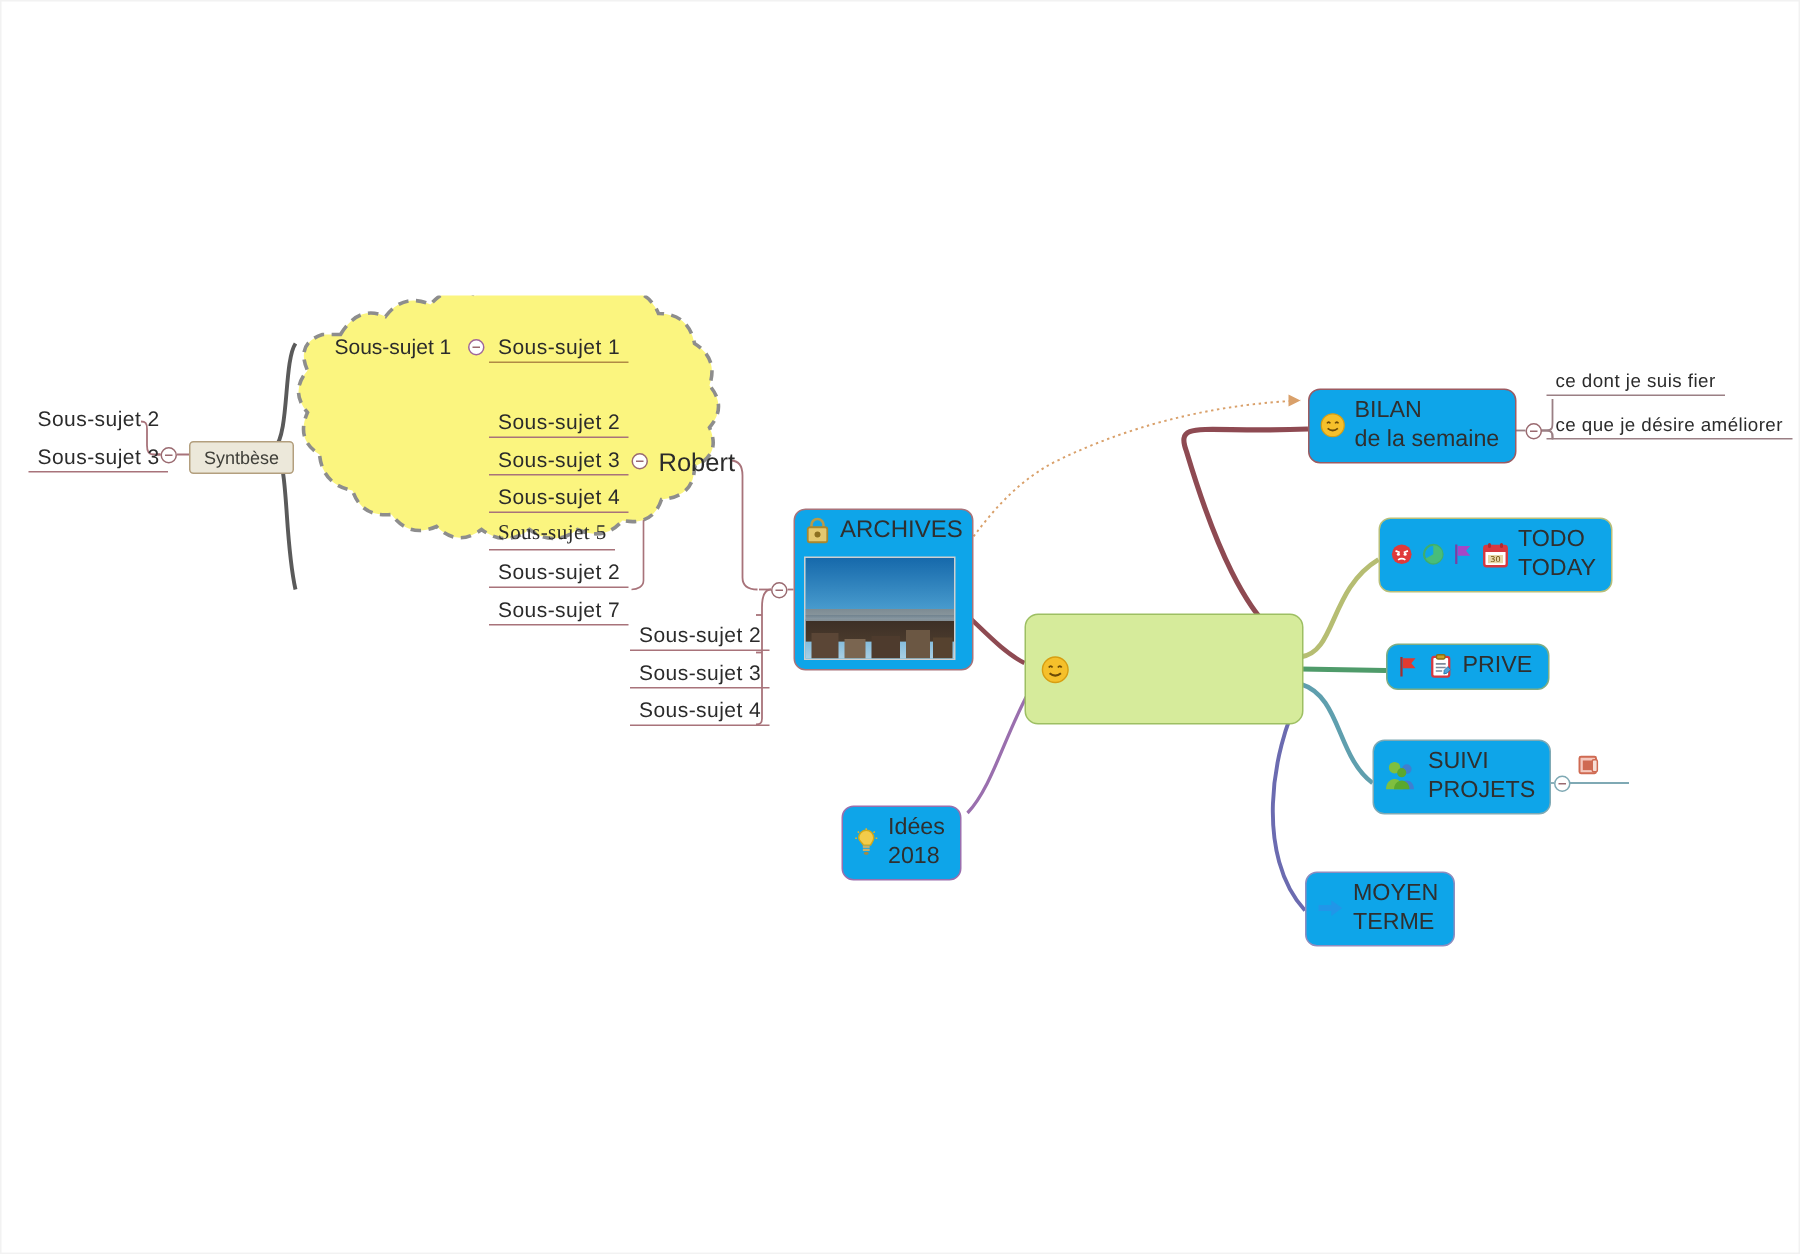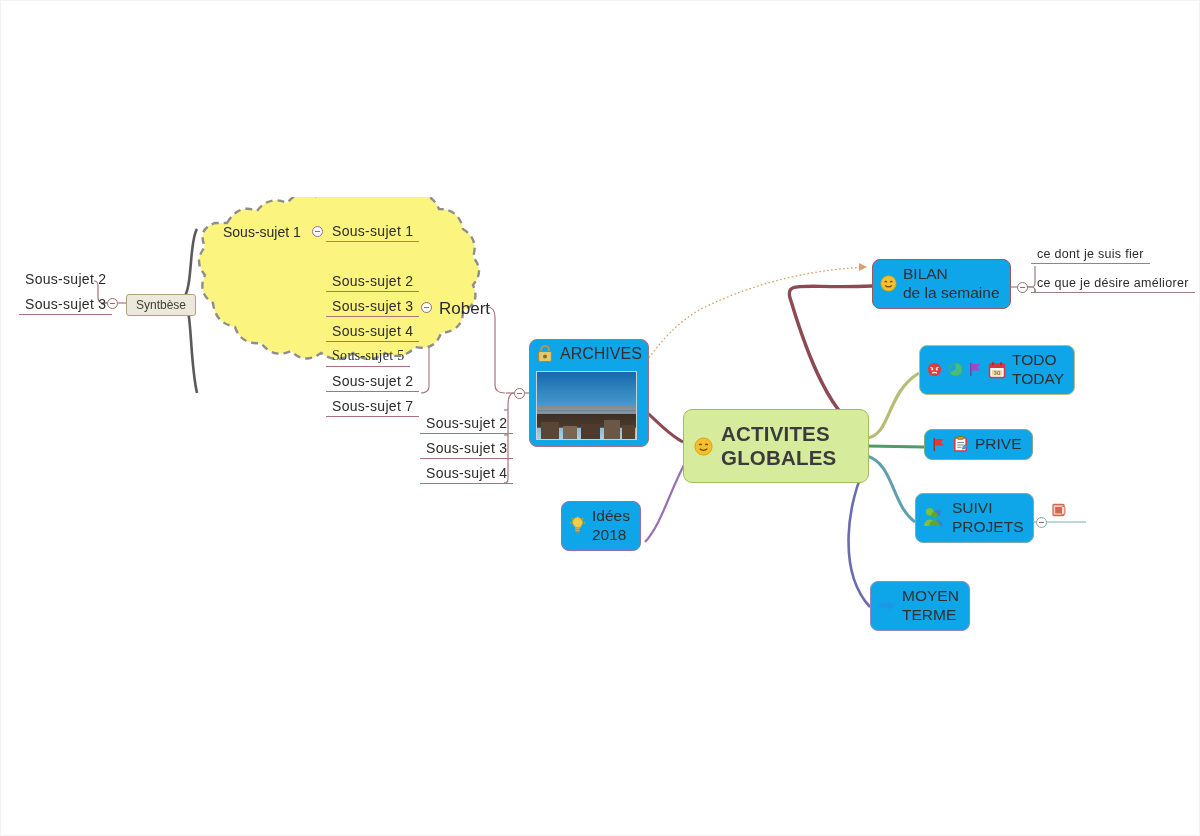--- a/index.html
+++ b/index.html
@@ -34,21 +34,21 @@
   .box { background: #0ea5e9; border-radius: 8px; border: 1px solid #bbb; padding: 5px 10px 5px 7px; gap: 6px; }
   .lbl { font-size: 15.5px; color: #2f2f2f; line-height: 1.2; white-space: nowrap; }
   .lbl.two { line-height: 1.22; }
 
   #bilan      { left: 871px; top: 258px; border-color: #9c5b61; }
   #todo       { left: 918px; top: 344px; border-color: #b9bf79; }
   #prive      { left: 923px; top: 428px; border-color: #7fad84; }
   #suivi      { left: 914px; top: 492px; border-color: #7fa9b4; }
   #moyen      { left: 869px; top: 580px; border-color: #8d8dc0; }
   #archives   { left: 528px; top: 338px; border-color: #a8737a; flex-direction: column; align-items: flex-start; padding: 4px 6px 6px 6px; }
-  #idees      { left: 560px; top: 500px; border-color: #9a6fae; }
+  #idees      { left: 560px; top: 536px; border-color: #9a6fae; }
   #synthese   { left: 125px; top: 293px; background: #ece8da; border: 1px solid #b39f7e; border-radius: 3px; padding: 3px 9px; }
   #synthese .lbl { font-size: 12px; color: #40403a; }
 
   
   .uline { position: absolute; display: flex; align-items: flex-end; }
   .uline .utxt {
     font-size: 14px; color: #2b2b2b; white-space: nowrap;
     padding: 0 6px 2px 6px; border-bottom: 1px solid #a8737a;
     letter-spacing: .3px;
   }
@@ -154,24 +154,20 @@
 
   <div class="node" id="central">
     <span class="ico">
       <svg width="19" height="19" viewBox="0 0 20 20">
         <circle cx="10" cy="10" r="9" fill="#f5c02b" stroke="#d79e12"></circle>
         <path d="M5.5 8.5q1.3-2 2.6 0" stroke="#6b4a06" stroke-width="1.3" fill="none"></path>
         <path d="M11.9 8.5q1.3-2 2.6 0" stroke="#6b4a06" stroke-width="1.3" fill="none"></path>
         <path d="M6 12.4q4 3.4 8 0" stroke="#6b4a06" stroke-width="1.4" fill="none"></path>
       </svg>
     </span>
-    <div>
-      <div class="ctxt">ACTIVITES</div>
-      <div class="ctxt">GLOBALES</div>
-    </div>
   </div>
 
   <div class="node box" id="bilan">
     <span class="ico">
       <svg width="17" height="17" viewBox="0 0 20 20">
         <circle cx="10" cy="10" r="9" fill="#f5c02b" stroke="#d79e12"></circle>
         <path d="M5.5 8.5q1.3-2 2.6 0" stroke="#6b4a06" stroke-width="1.3" fill="none"></path>
         <path d="M11.9 8.5q1.3-2 2.6 0" stroke="#6b4a06" stroke-width="1.3" fill="none"></path>
         <path d="M6 12.4q4 3.4 8 0" stroke="#6b4a06" stroke-width="1.4" fill="none"></path>
       </svg>

